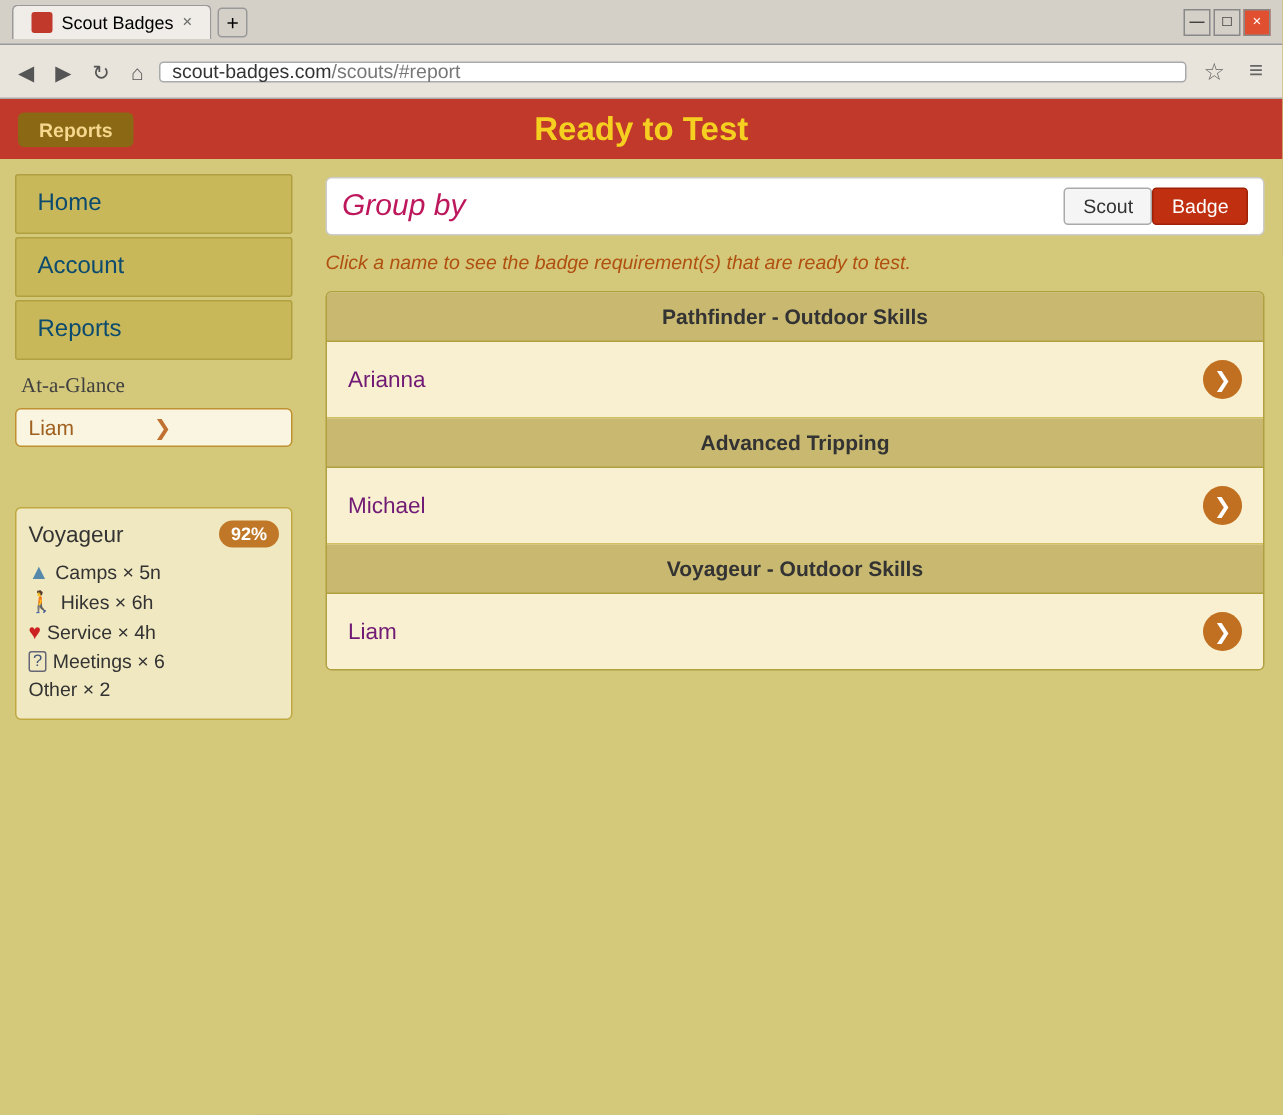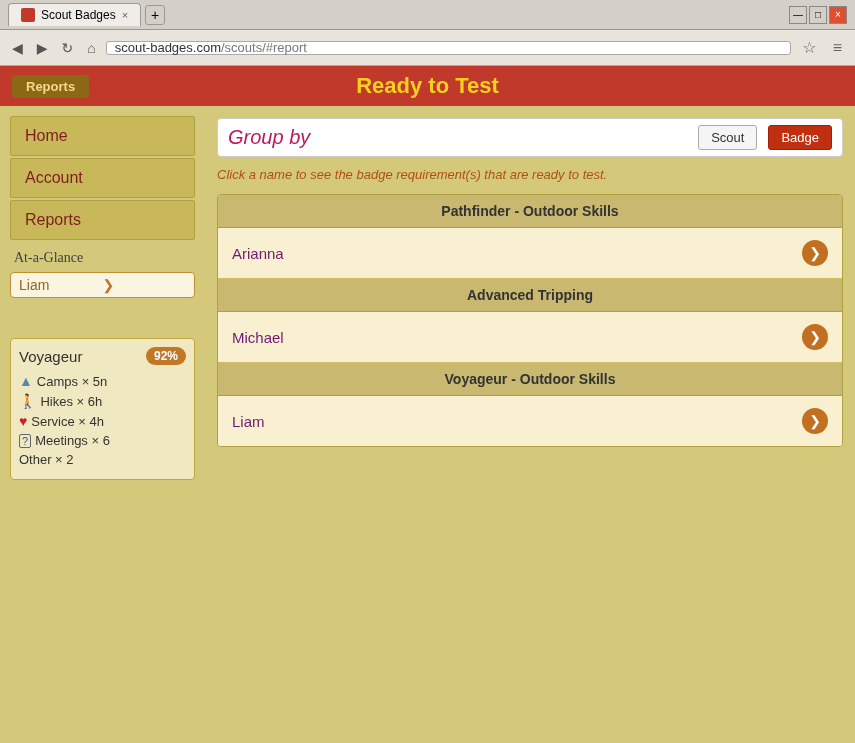--- a/index.html
+++ b/index.html
@@ -104,21 +104,21 @@
       width: 205px;
       background: #d4c87a;
       padding: 10px;
       flex-shrink: 0;
     }
     .sidebar-nav-item {
       background: #c8b85a;
       border: 1px solid #b0a040;
       padding: 10px 14px;
       font-size: 16px;
-      color: #7f1d1d;
+      color: #0c4a6e;
       cursor: pointer;
       margin-bottom: 2px;
       border-radius: 2px;
     }
 
     .sidebar-search-section { margin: 8px 0; }
     .search-input {
       width: 100%;
       height: 30px;
       border: 1px solid #c09030;
@@ -205,21 +205,21 @@
     .group-by-bar {
       display: flex;
       align-items: center;
       background: white;
       border: 1px solid #ccc;
       border-radius: 4px;
       padding: 6px 10px;
       margin-bottom: 10px;
     }
     .group-by-label { flex: 1; font-size: 20px; color: #be185d; font-style: italic; }
-    .group-by-btns { display: flex; gap: 11px; margin-left: 43px; }
+    .group-by-btns { display: flex; gap: 0; margin-left: 43px; }
     .group-btn {
       padding: 4px 12px;
       border: 1px solid #aaa;
       border-radius: 3px;
       font-size: 13px;
       cursor: pointer;
       background: #f5f5f5;
       color: #333;
     }
     .group-btn.active {

